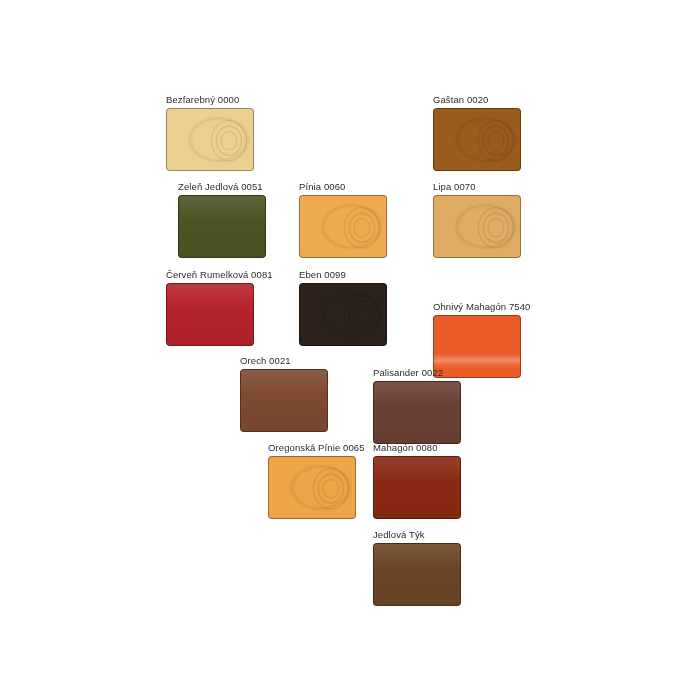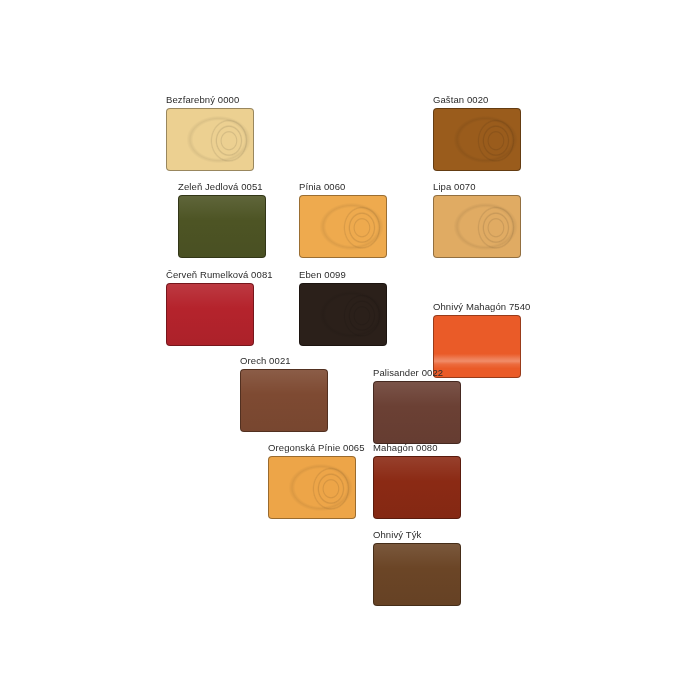--- a/index.html
+++ b/index.html
@@ -168,18 +168,18 @@
         <div class="grain lines knot"></div>
       </div>
     </div>
     <div class="swatch-cell" style="left: 373px; top: 442px;">
       <div class="swatch-label">Mahagón 0080</div>
       <div class="swatch-chip" style="background: rgb(139, 42, 20);">
         <div class="grain sheen"></div>
       </div>
     </div>
     <div class="swatch-cell" style="left: 373px; top: 529px;">
-      <div class="swatch-label">Ohnivý Týk</div>
+      <div class="swatch-label">Jedlová Týk</div>
       <div class="swatch-chip" style="background: rgb(107, 69, 38);">
         <div class="grain band sheen"></div>
       </div>
     </div>
   </div>
 
 </body></html>

